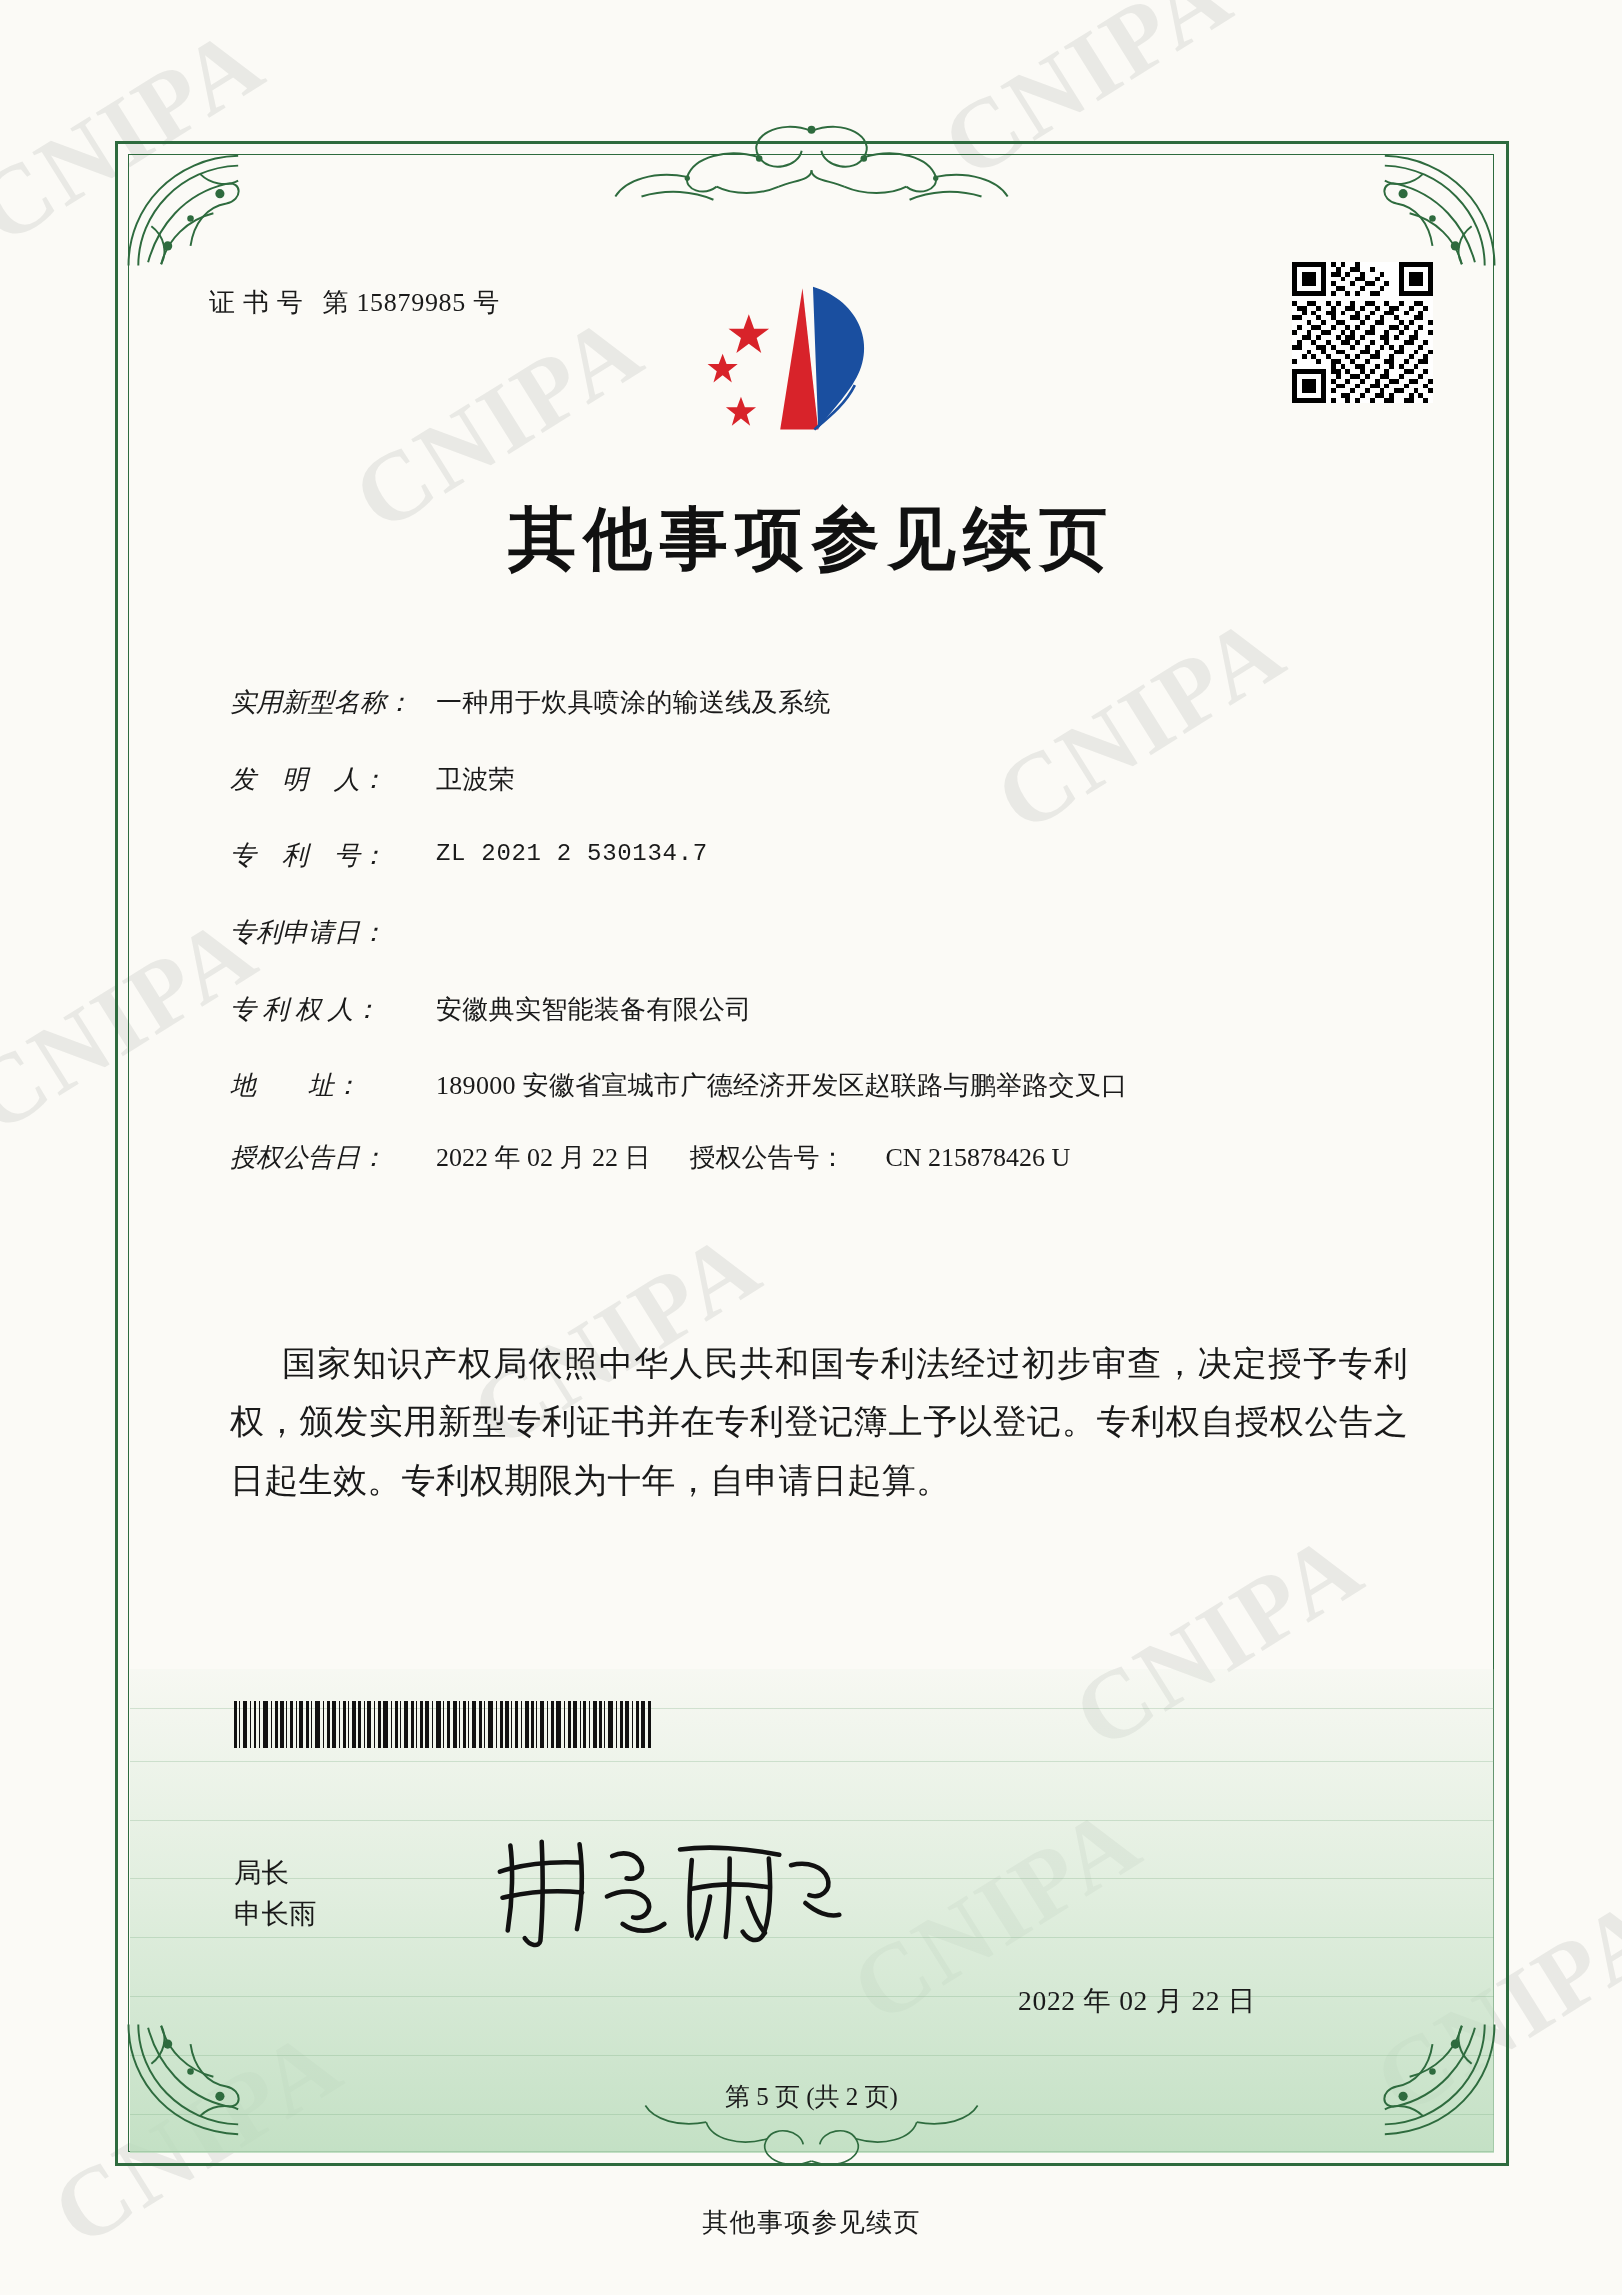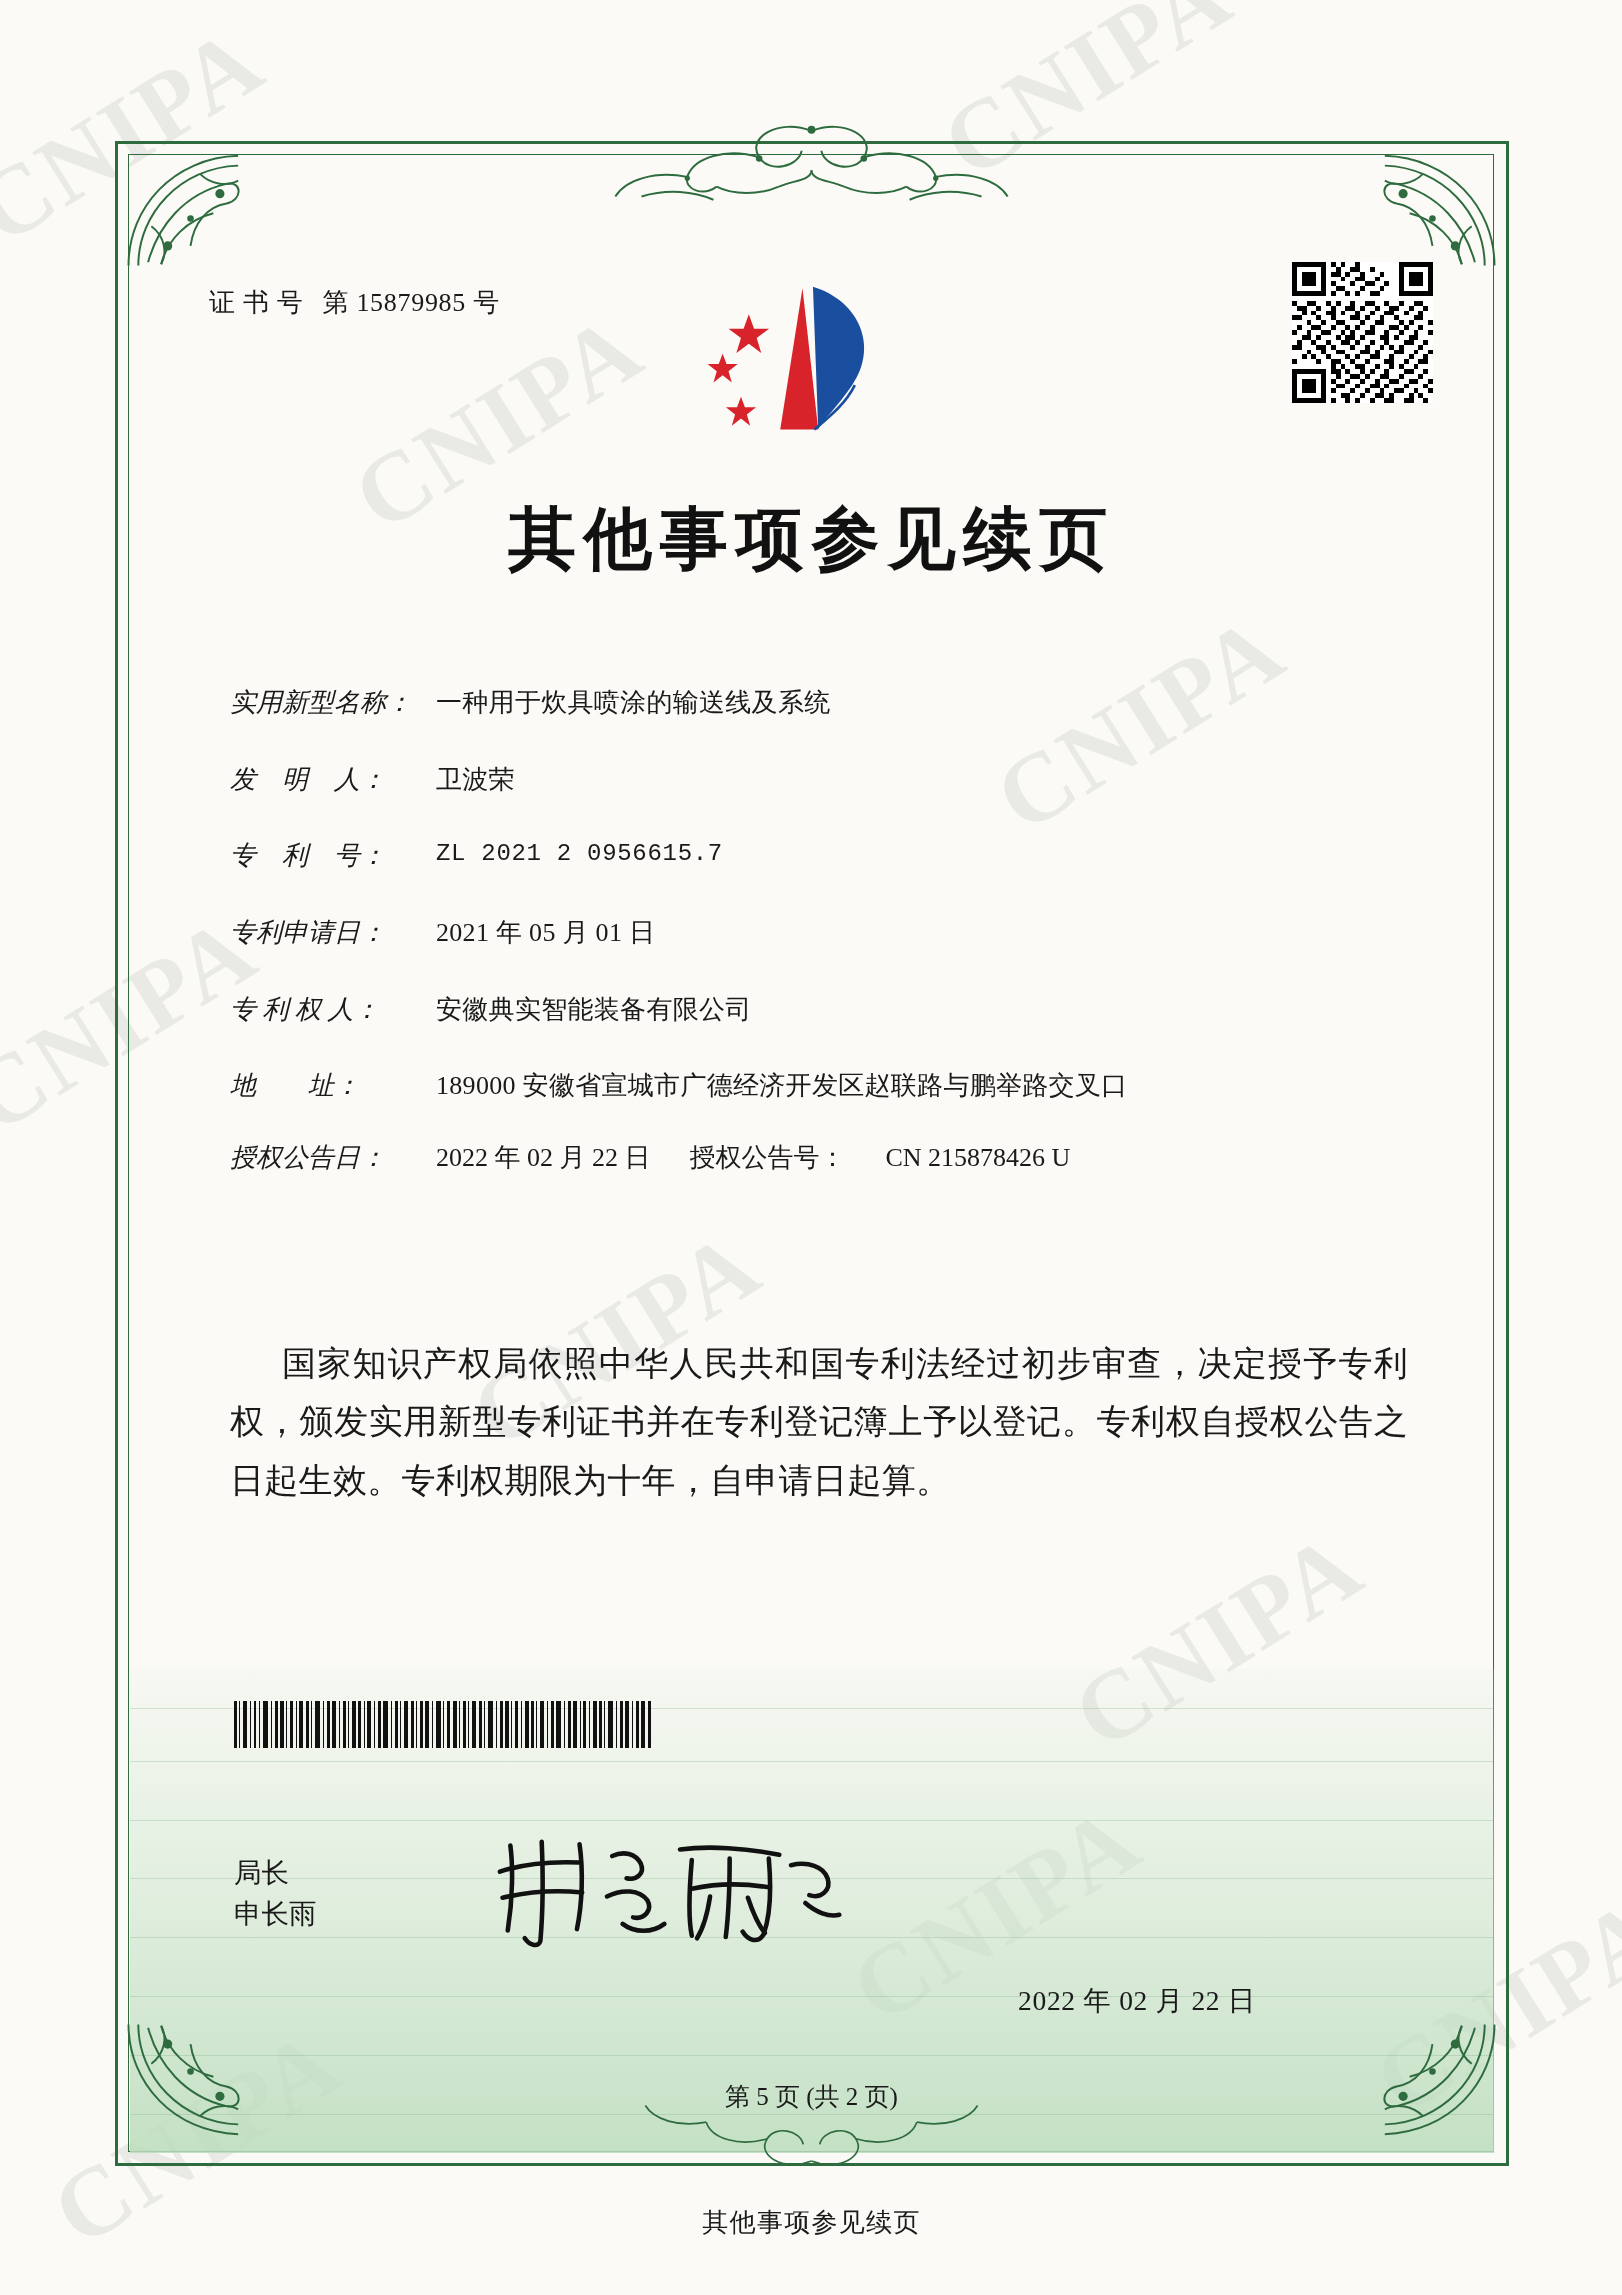--- a/index.html
+++ b/index.html
@@ -625,25 +625,24 @@
     <div class="frow">
       <div class="flabel">实用新型名称：</div>
       <div class="fvalue">一种用于炊具喷涂的输送线及系统</div>
     </div>
     <div class="frow">
       <div class="flabel">发    明    人：</div>
       <div class="fvalue">卫波荣</div>
     </div>
     <div class="frow">
       <div class="flabel">专    利    号：</div>
-      <div class="fvalue mono">ZL 2021 2 0956615.7</div>
+      <div class="fvalue mono">ZL 2021 2 530134.7</div>
     </div>
     <div class="frow">
       <div class="flabel">专利申请日：</div>
-      <div class="fvalue">2021 年 05 月 01 日</div>
     </div>
     <div class="frow">
       <div class="flabel">专 利 权 人：</div>
       <div class="fvalue">安徽典实智能装备有限公司</div>
     </div>
     <div class="frow" style="margin-bottom:34px;">
       <div class="flabel">地        址：</div>
       <div class="fvalue" style="max-width:772px;">189000 安徽省宣城市广德经济开发区赵联路与鹏举路交叉口</div>
     </div>
     <div class="frow inline2">

